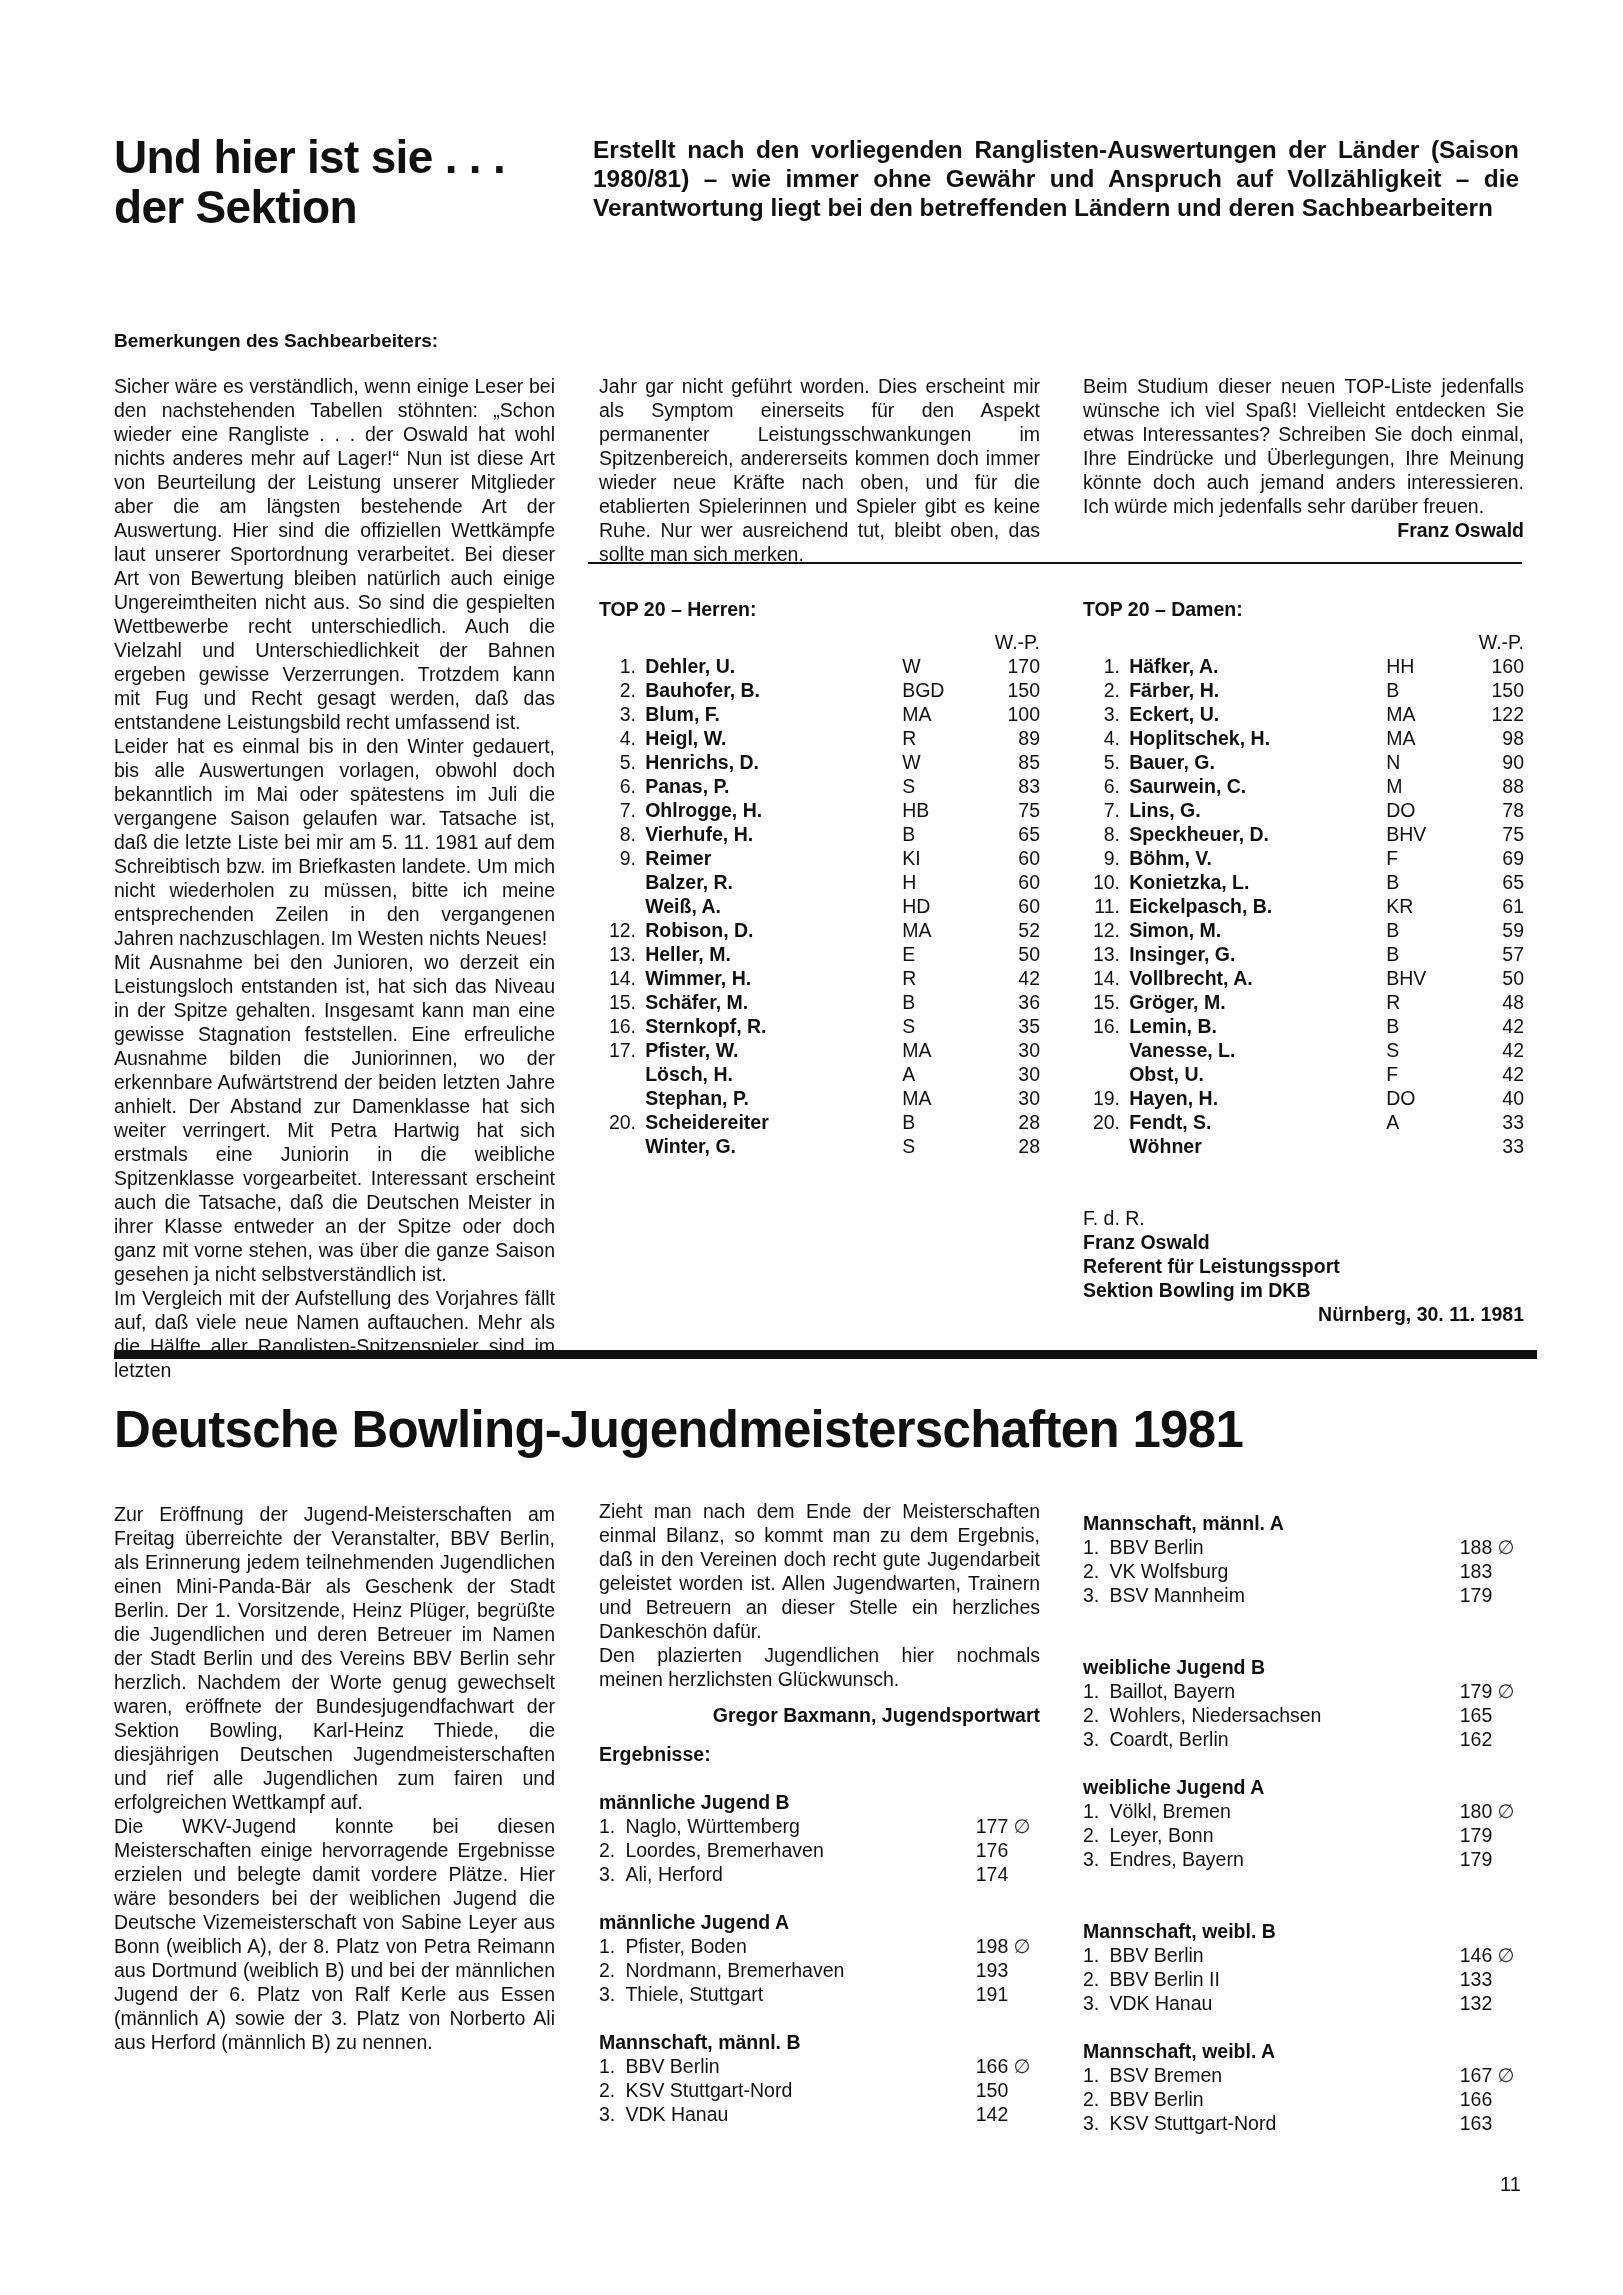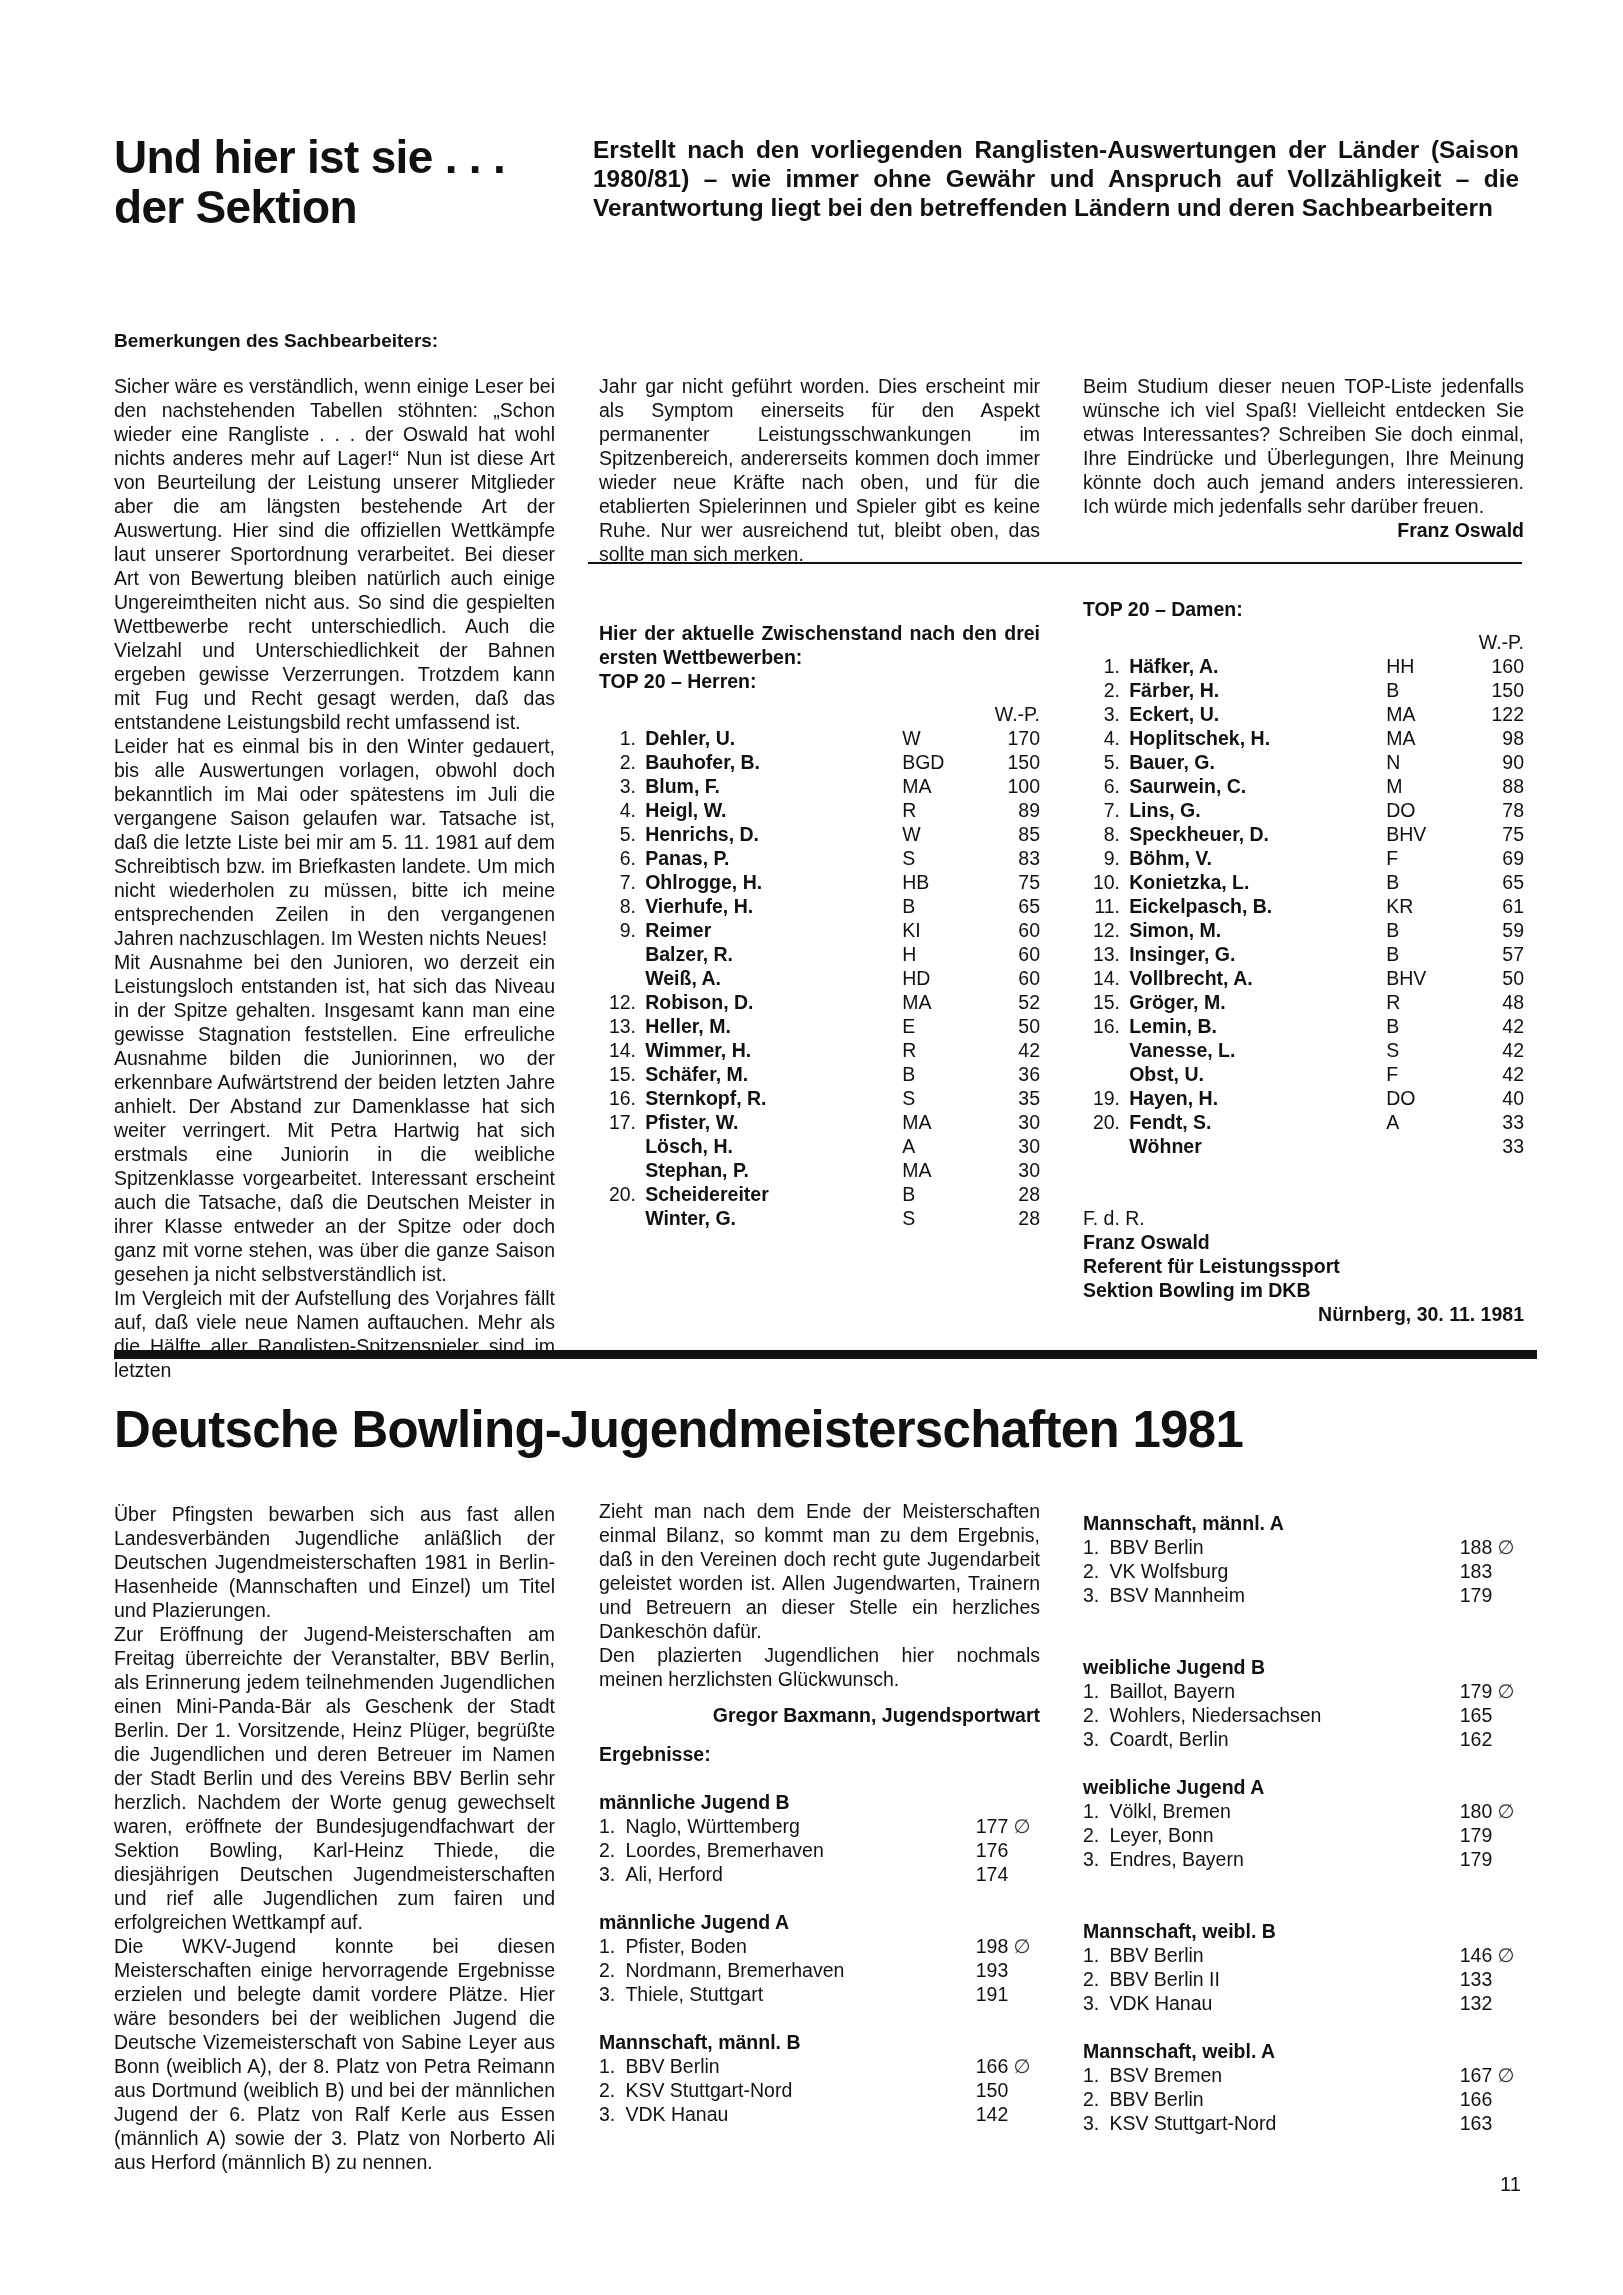--- a/index.html
+++ b/index.html
@@ -64,21 +64,20 @@
 </div>
 
 <div class="abs col" style="left:1083px; top:374px;">
   <p>Beim Studium dieser neuen TOP-Liste jedenfalls wünsche ich viel Spaß! Vielleicht entdecken Sie etwas Interessantes? Schreiben Sie doch einmal, Ihre Eindrücke und Überlegungen, Ihre Meinung könnte doch auch jemand anders interessieren. Ich würde mich jedenfalls sehr darüber freuen.</p>
   <p class="bold right">Franz Oswald</p>
 </div>
 
 <div class="abs thin-rule" style="left:588px; top:562px; width:934px;"></div>
 
 <div class="abs col" style="left:599px; top:597px;">
-  <p class="bold" style="margin-top:24px;">Hier der aktuelle Zwischenstand nach den drei ersten Wettbewerben:</p>
   <p class="bold" style="text-align:left;">TOP 20 – Herren:</p>
   <table class="rank-table" style="margin-top:9.2px;">
     <tbody>
         <tr>
           <th colspan="4">W.-P.</th>
         </tr>
     </tbody>
       <tbody id="herren-body">
         <tr>
           <td class="pos">1.</td>
@@ -354,21 +353,20 @@
     <div class="bold">Sektion Bowling im DKB</div>
     <div class="bold right">Nürnberg, 30. 11. 1981</div>
   </div>
 </div>
 
 <div class="abs thick-rule" style="left:114px; top:1350px; width:1423px;"></div>
 
 <div class="abs title2" style="left:114px; top:1400px;">Deutsche Bowling-Jugendmeisterschaften 1981</div>
 
 <div class="abs col" style="left:114px; top:1502px;">
-  <p>Über Pfingsten bewarben sich aus fast allen Landesverbänden Jugendliche anläßlich der Deutschen Jugendmeisterschaften 1981 in Berlin-Hasenheide (Mannschaften und Einzel) um Titel und Plazierungen.</p>
   <p>Zur Eröffnung der Jugend-Meisterschaften am Freitag überreichte der Veranstalter, BBV Berlin, als Erinnerung jedem teilnehmenden Jugendlichen einen Mini-Panda-Bär als Geschenk der Stadt Berlin. Der 1. Vorsitzende, Heinz Plüger, begrüßte die Jugendlichen und deren Betreuer im Namen der Stadt Berlin und des Vereins BBV Berlin sehr herzlich. Nachdem der Worte genug gewechselt waren, eröffnete der Bundesjugendfachwart der Sektion Bowling, Karl-Heinz Thiede, die diesjährigen Deutschen Jugendmeisterschaften und rief alle Jugendlichen zum fairen und erfolgreichen Wettkampf auf.</p>
   <p>Die WKV-Jugend konnte bei diesen Meisterschaften einige hervorragende Ergebnisse erzielen und belegte damit vordere Plätze. Hier wäre besonders bei der weiblichen Jugend die Deutsche Vizemeisterschaft von Sabine Leyer aus Bonn (weiblich A), der 8. Platz von Petra Reimann aus Dortmund (weiblich B) und bei der männlichen Jugend der 6. Platz von Ralf Kerle aus Essen (männlich A) sowie der 3. Platz von Norberto Ali aus Herford (männlich B) zu nennen.</p>
 </div>
 
 <div class="abs col" style="left:599px; top:1499px;">
   <p>Zieht man nach dem Ende der Meisterschaften einmal Bilanz, so kommt man zu dem Ergebnis, daß in den Vereinen doch recht gute Jugendarbeit geleistet worden ist. Allen Jugendwarten, Trainern und Betreuern an dieser Stelle ein herzliches Dankeschön dafür.</p>
   <p>Den plazierten Jugendlichen hier nochmals meinen herzlichsten Glückwunsch.</p>
   <p class="bold right" style="margin-top:12px;">Gregor Baxmann, Jugendsportwart</p>
   <p class="bold" style="margin-top:15px; text-align:left;">Ergebnisse:</p>
   <div id="results-col2" style="margin-top:24px; width:416px;">

